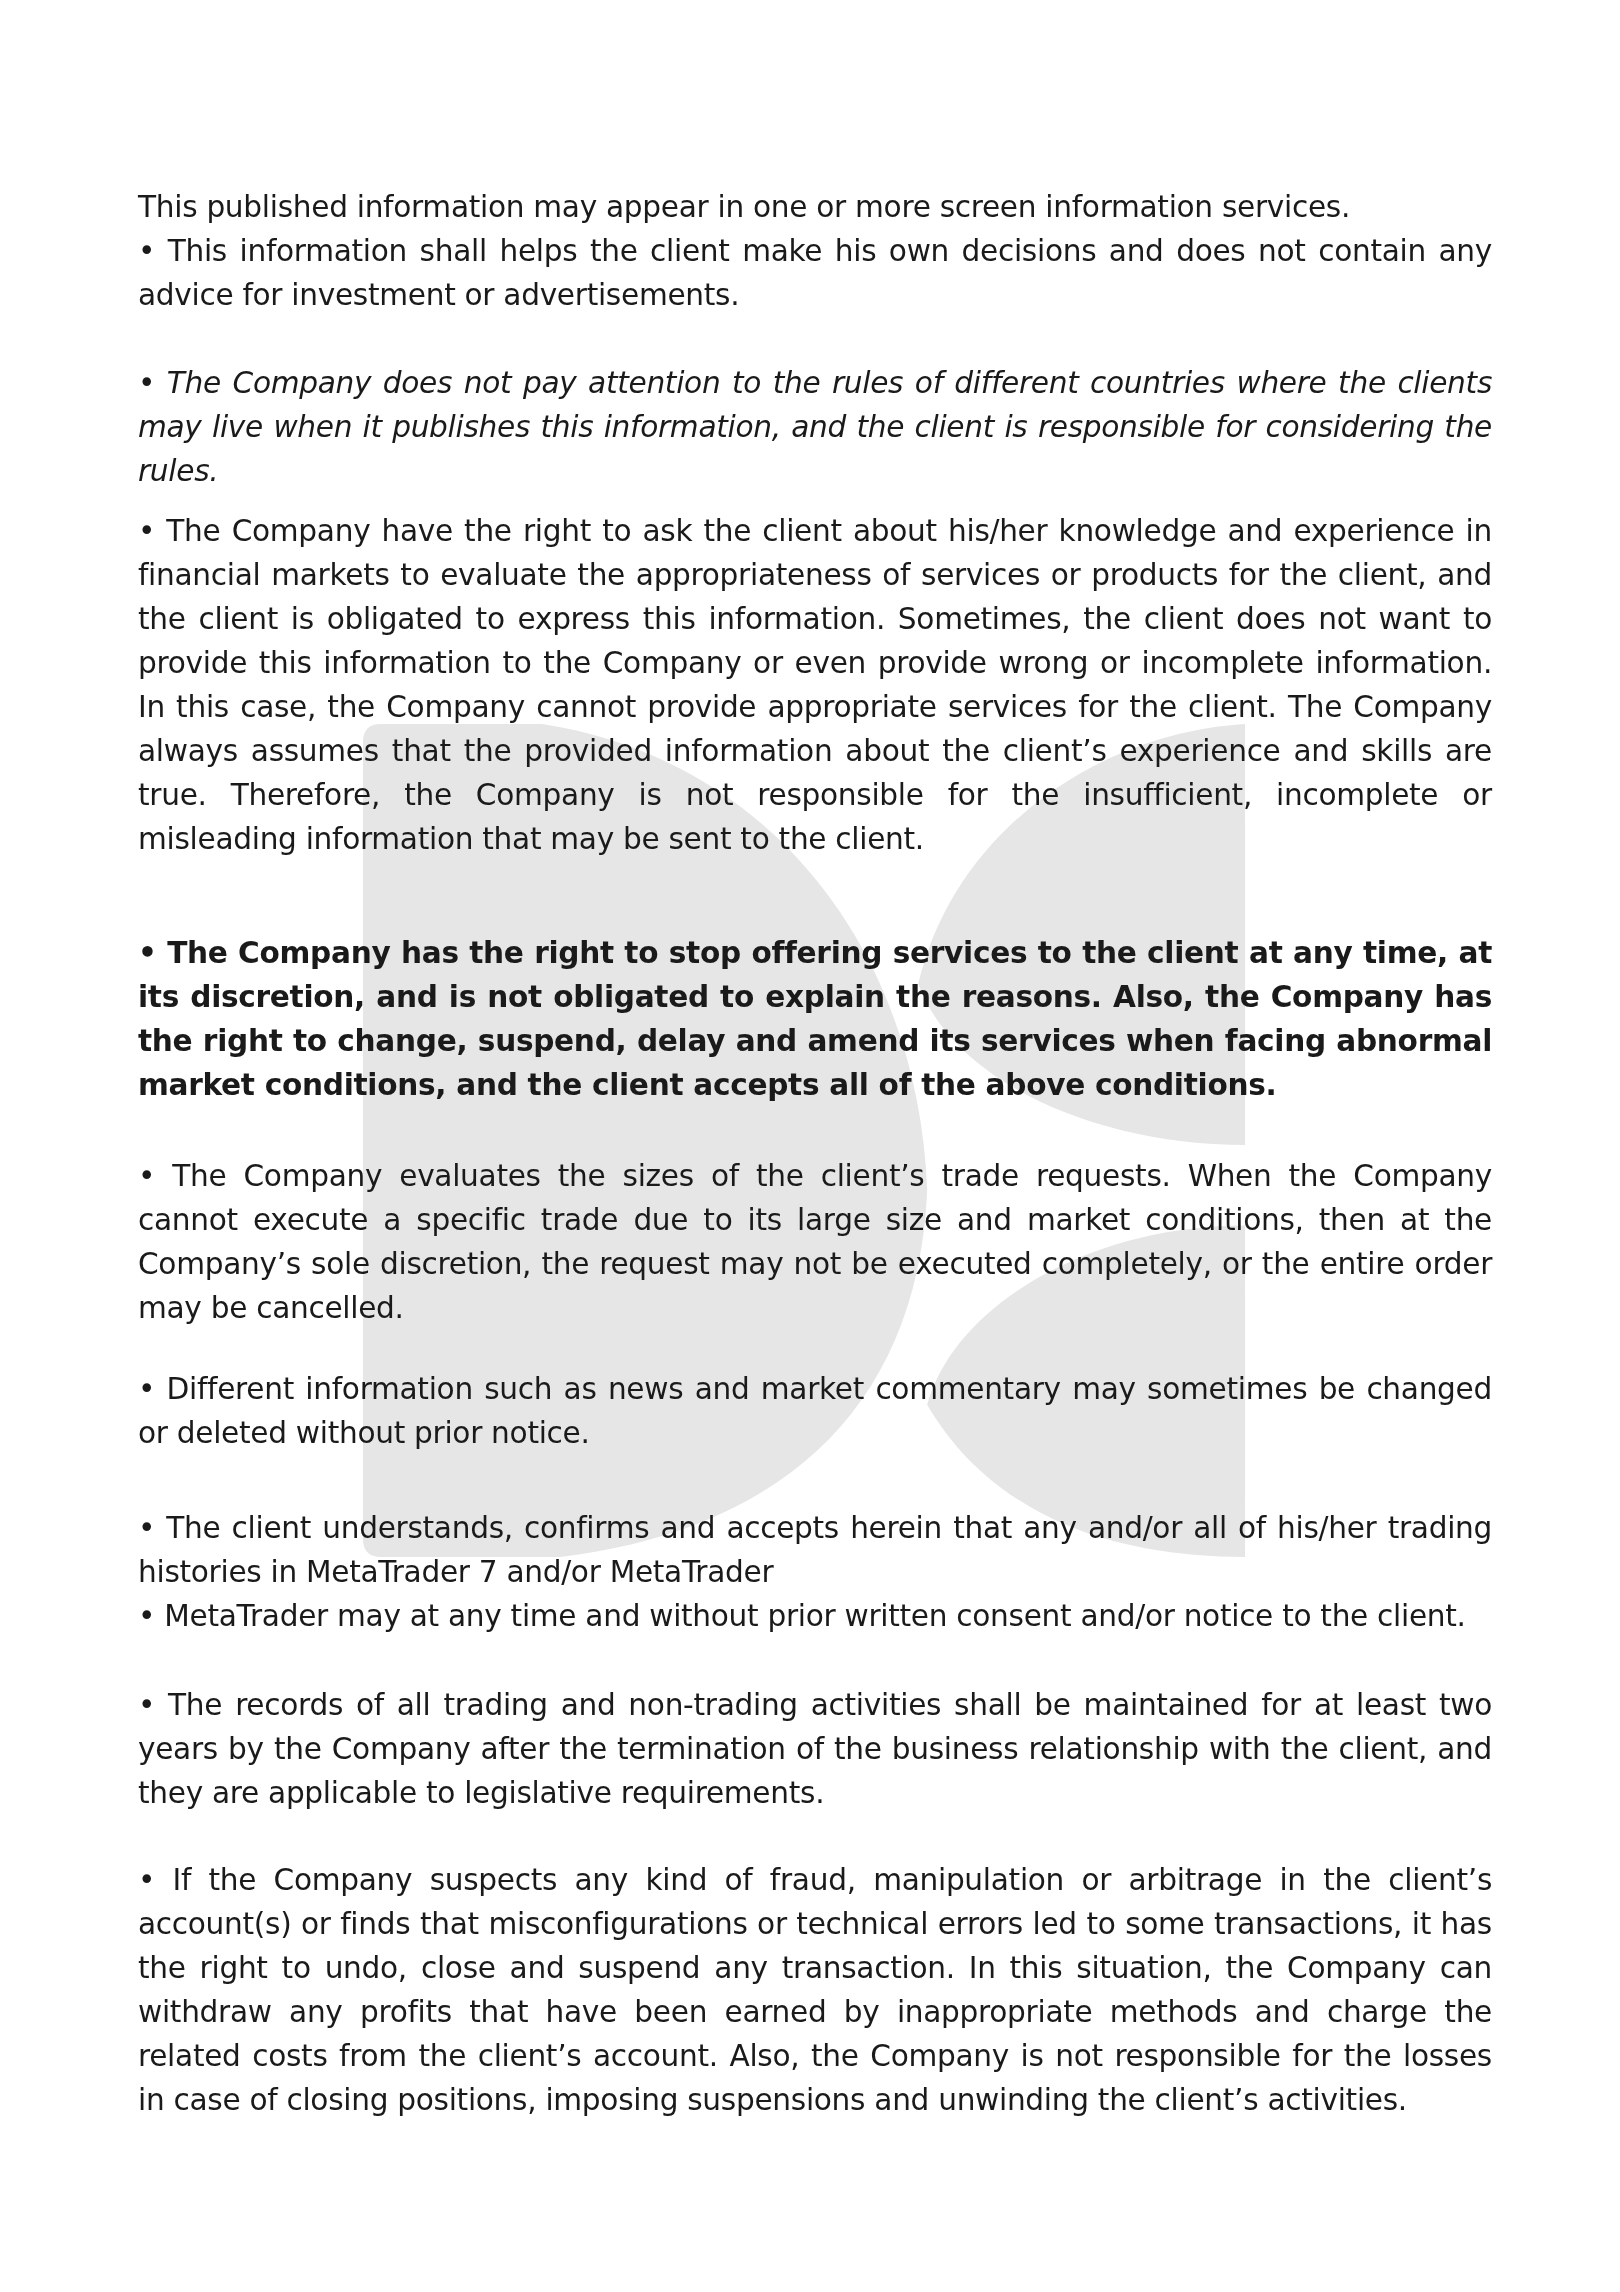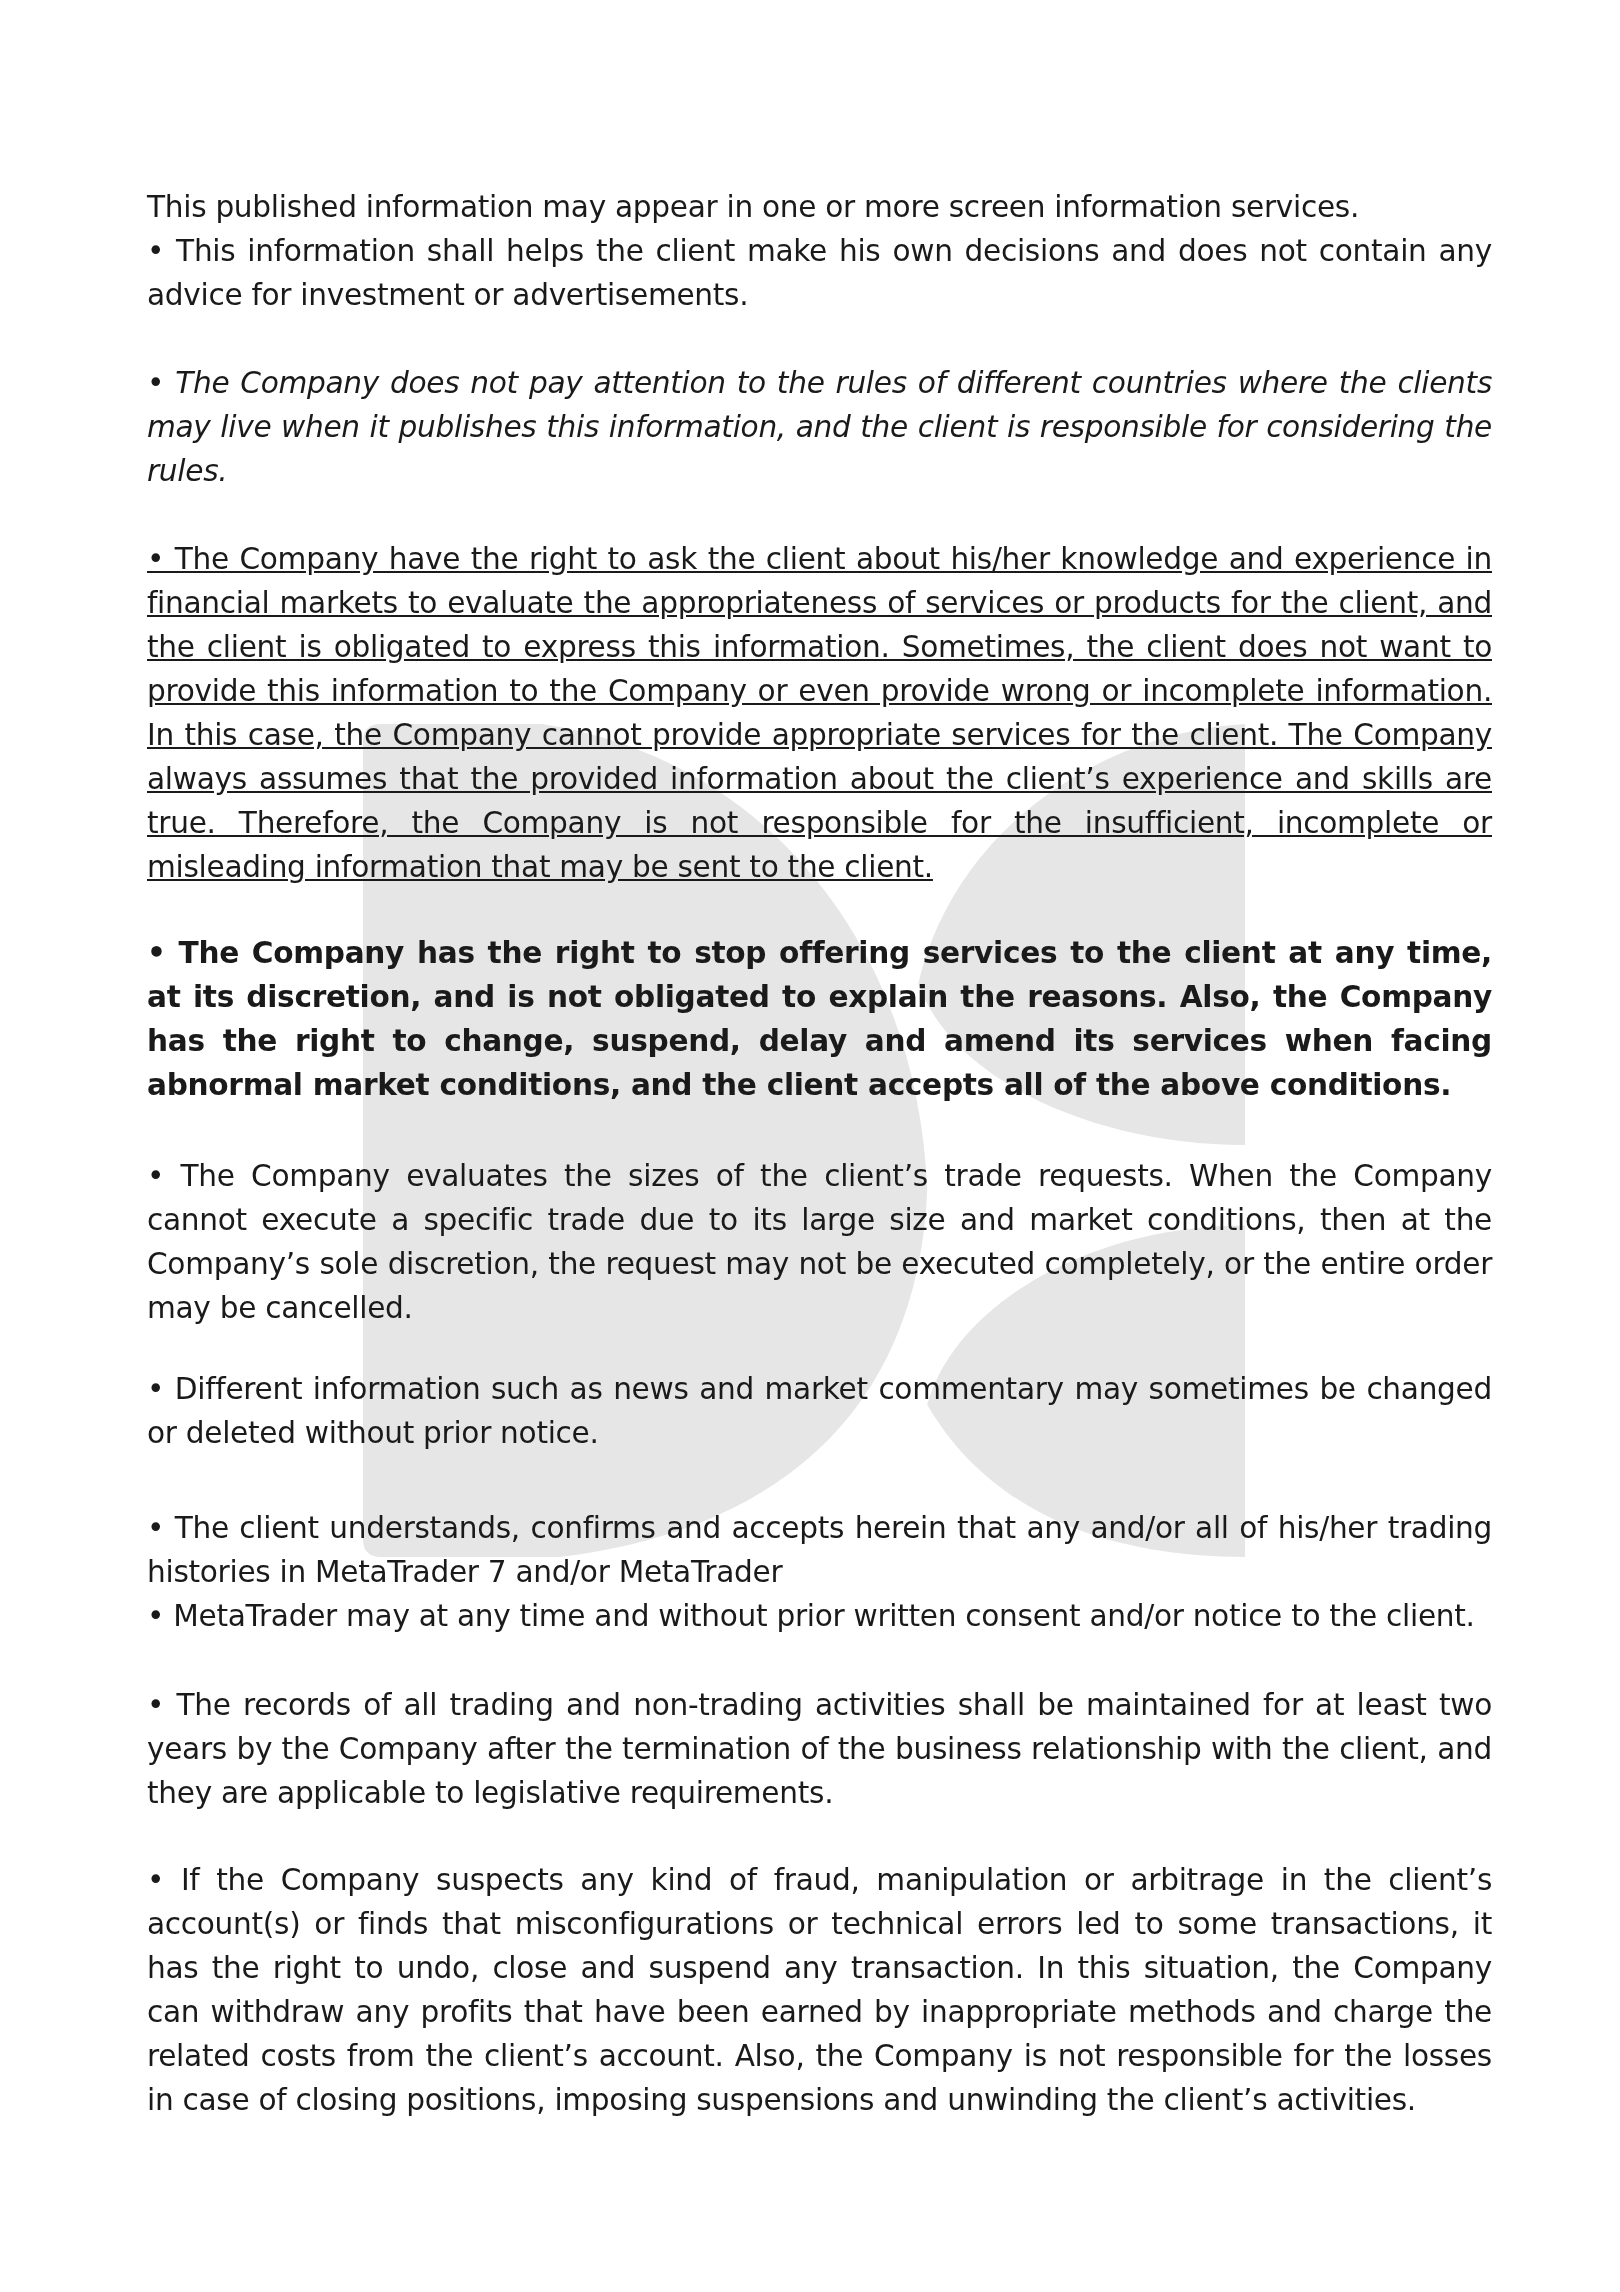--- a/index.html
+++ b/index.html
@@ -11,28 +11,28 @@
       font-size: 29.6px;
       line-height: 44px;
       color: #1a1a1a;
       text-align: justify;
       margin: 0;
       letter-spacing: -0.3px;
     }
     .para .line { display: block; }
     .p0 { position: absolute; top: 185px; }
     .p1 { position: absolute; top: 361px; font-style: italic; }
-    .p2 { position: absolute; top: 537px; text-decoration: underline; }
+    .p2 { position: absolute; top: 509px; }
     .p3 { position: absolute; top: 931px; font-weight: bold; }
     .p4 { position: absolute; top: 1154px; }
     .p5 { position: absolute; top: 1367px; }
     .p6 { position: absolute; top: 1506px; }
     .p7 { position: absolute; top: 1683px; }
     .p8 { position: absolute; top: 1858px; }
-    .para { text-align-last: left; margin-left: 9px; }
+    .para { text-align-last: left; }
     .justify-all { text-align: justify; }
   </style>
 </head>
 <body>
 
 <svg class="watermark" viewBox="0 0 1005 930" xmlns="http://www.w3.org/2000/svg">
 
   <path d="M20 0 L200 0 C 460 40, 620 260, 630 520 C 620 760, 470 900, 220 930 L20 930 Q0 930 0 910 L0 20 Q0 0 20 0 Z" fill="#e6e6e6"></path>
 
   <path d="M985 0 L985 470 C 820 470, 660 400, 620 290 C 660 120, 820 10, 985 0 Z" fill="#e6e6e6"></path>

